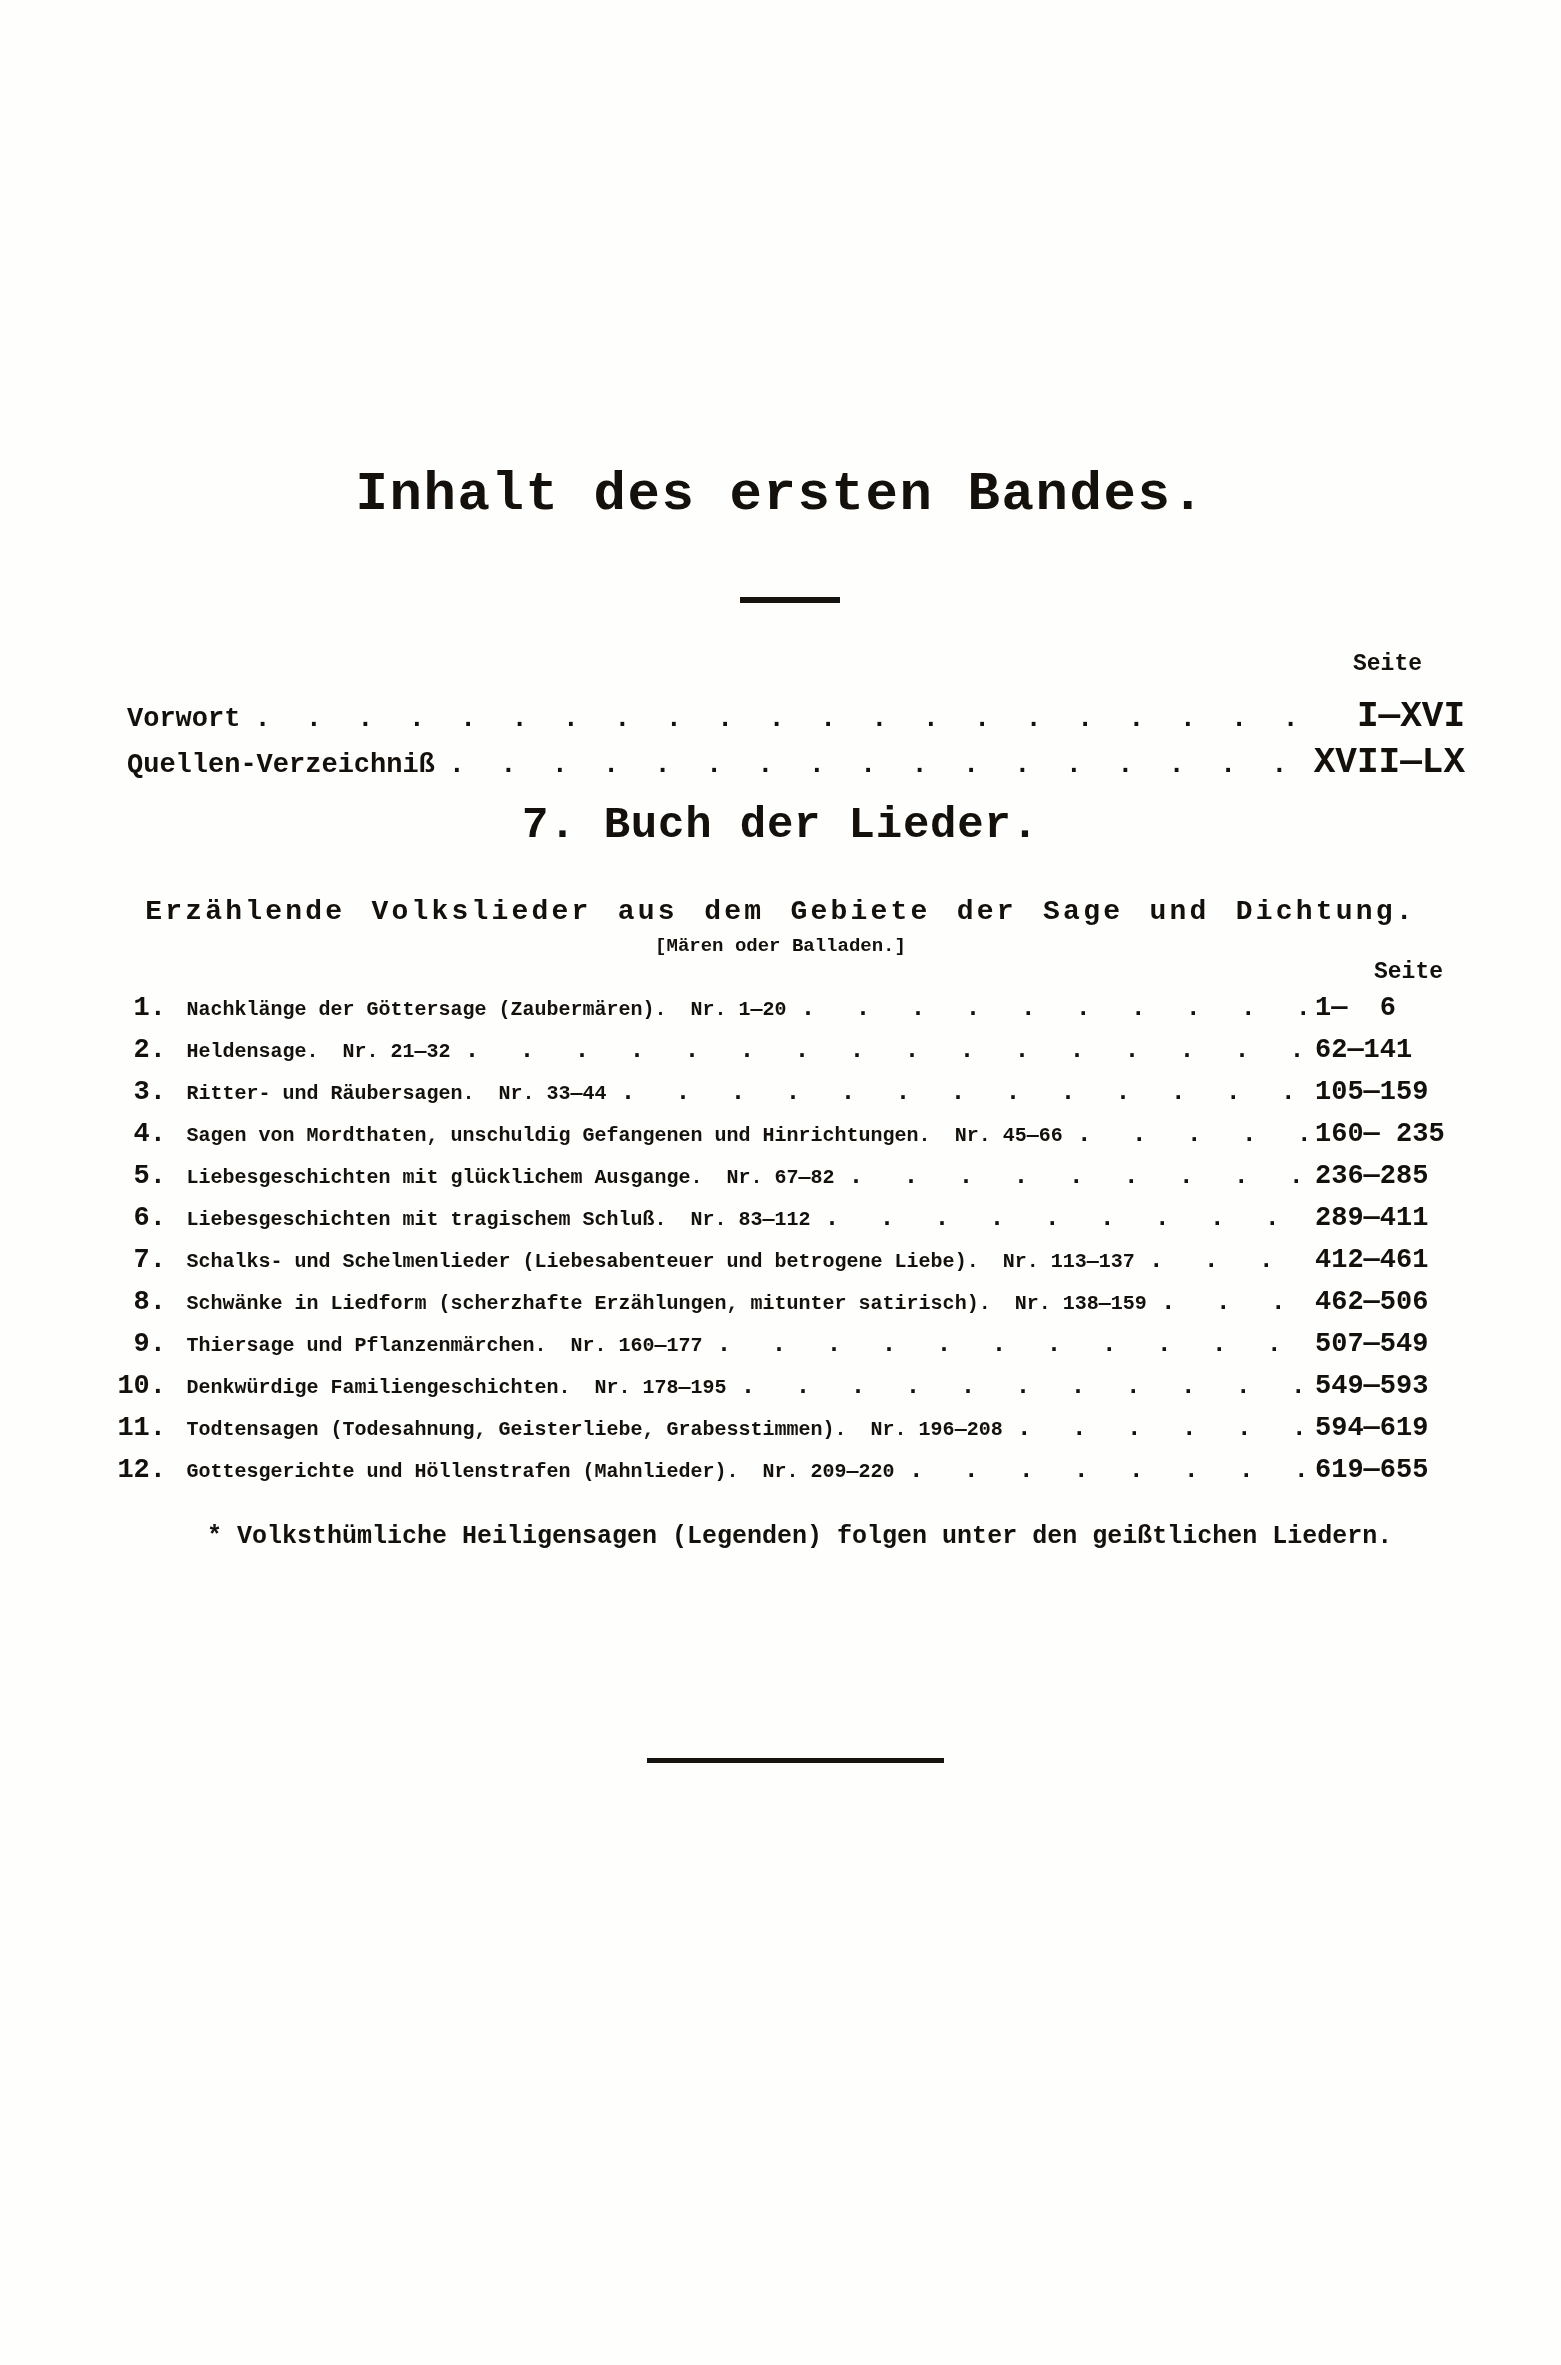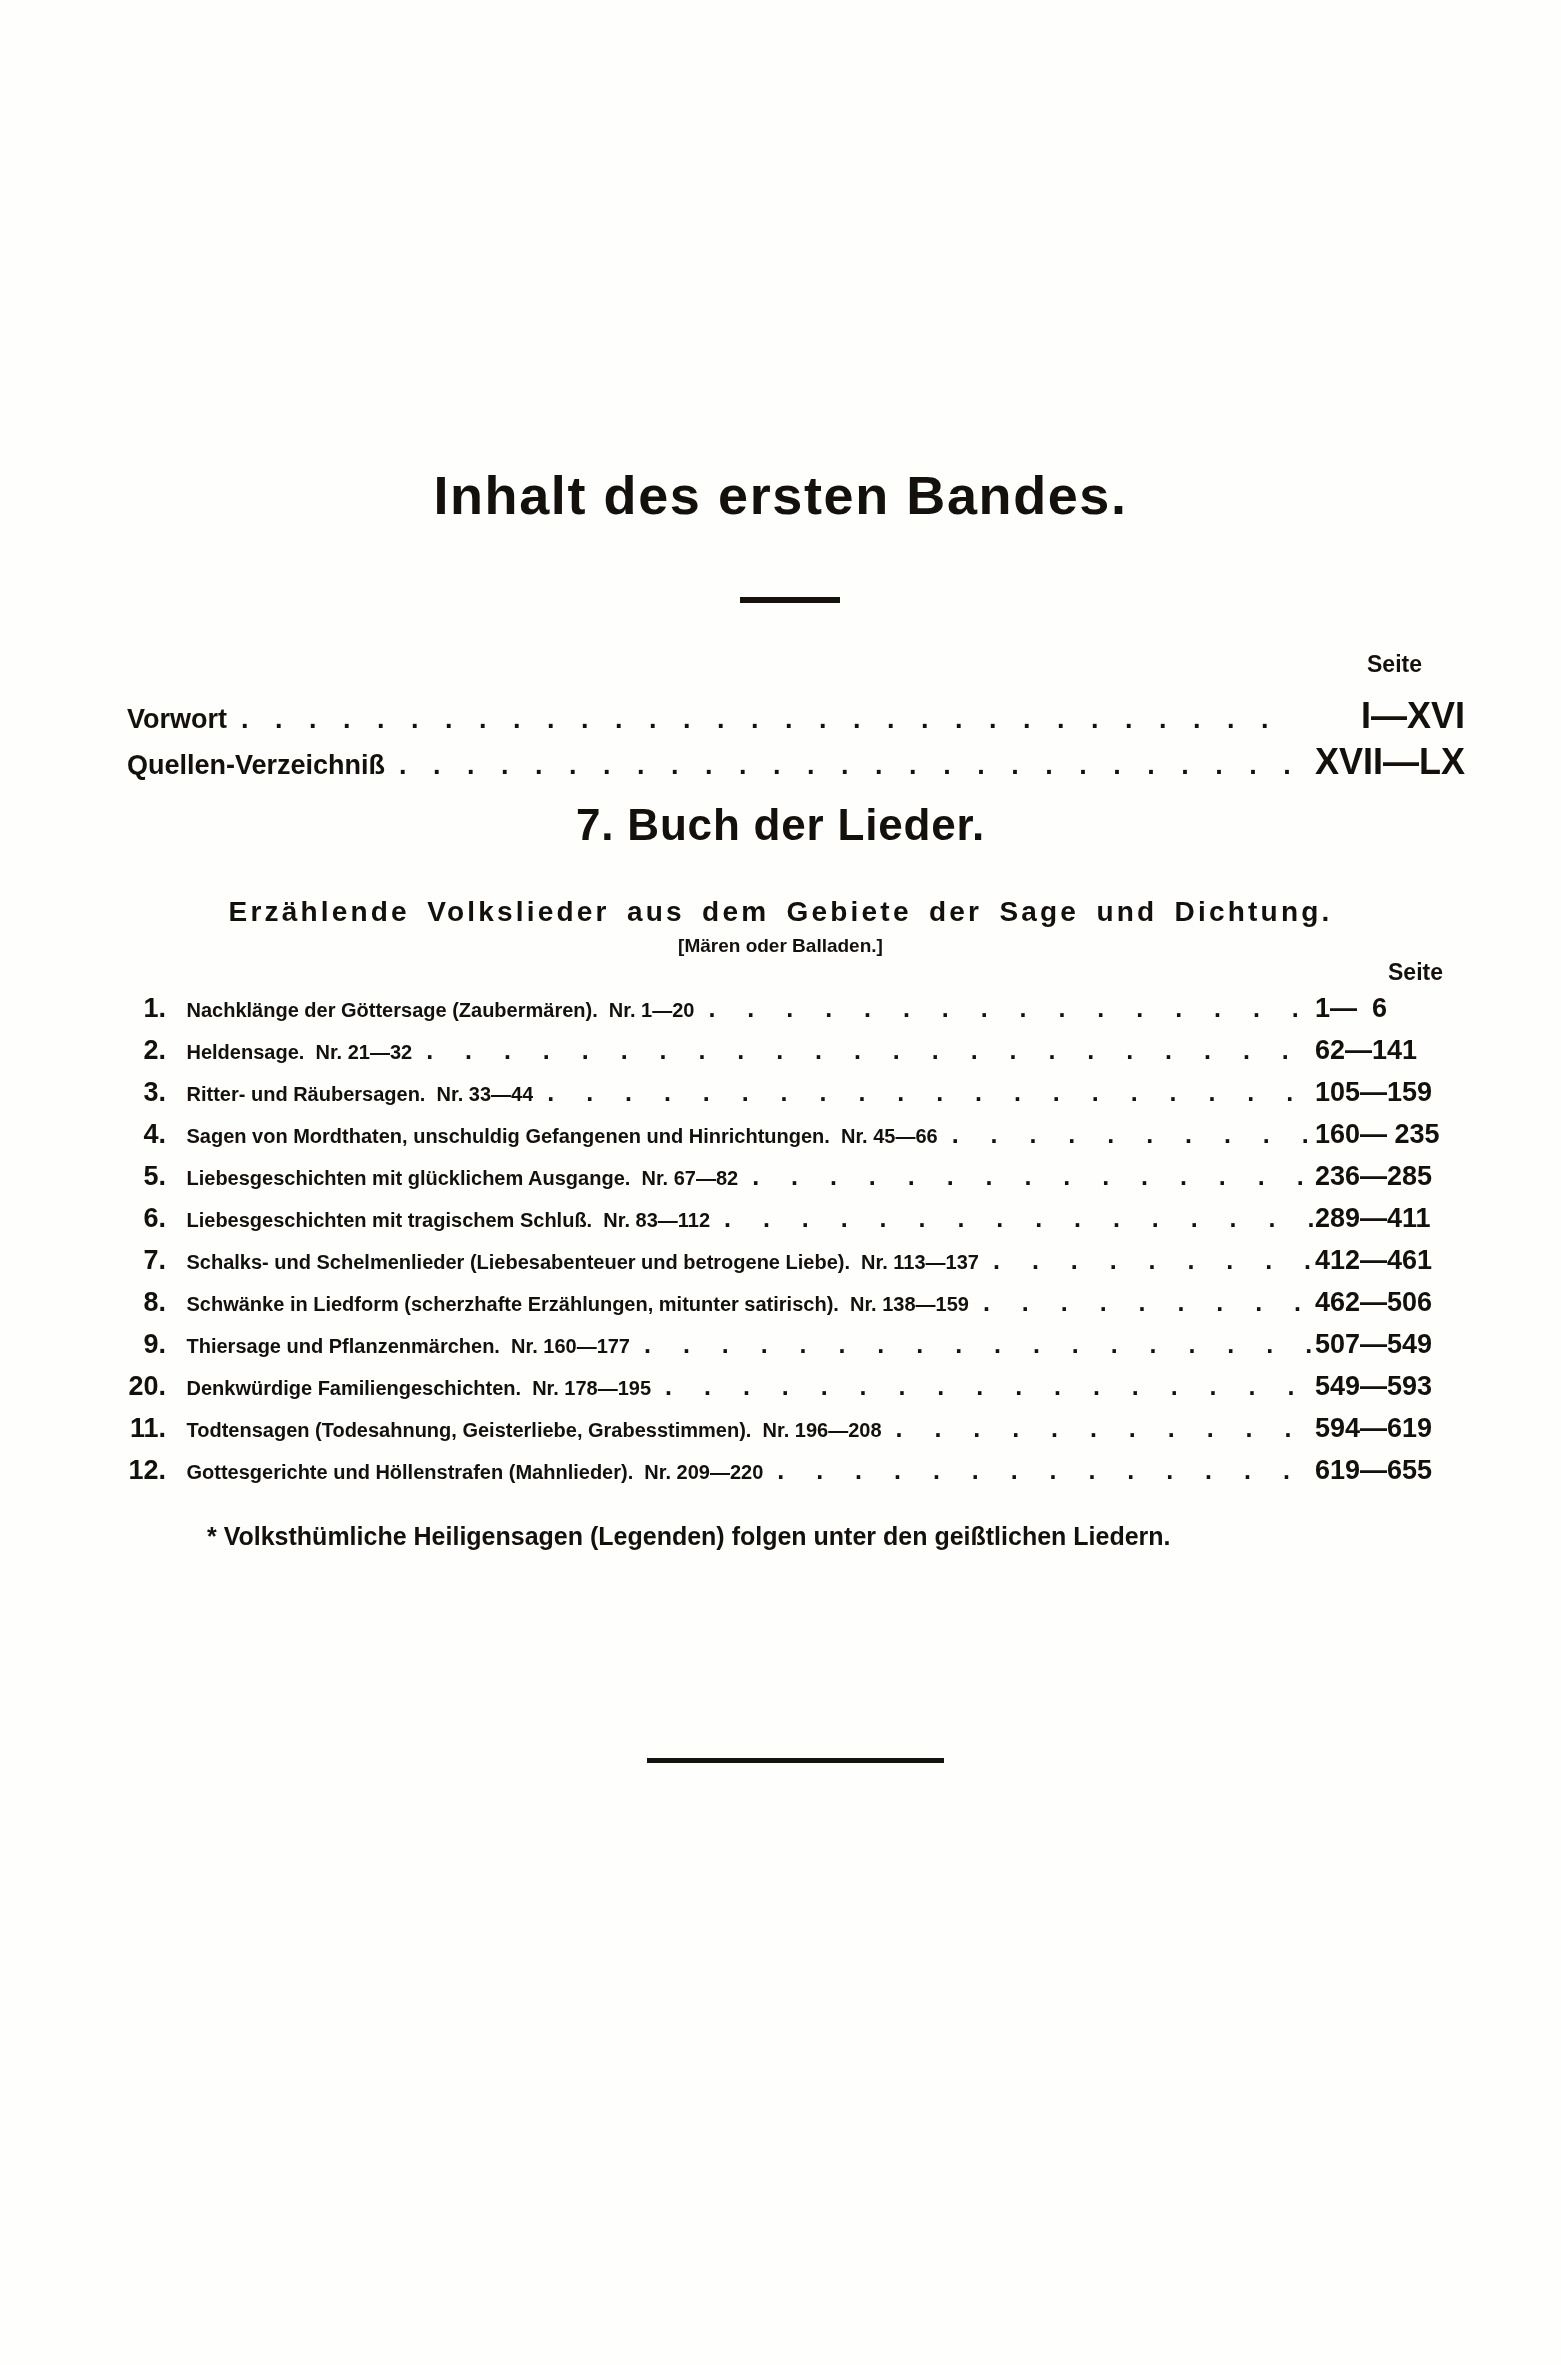--- a/index.html
+++ b/index.html
@@ -1,20 +1,20 @@
 <!DOCTYPE html>
 <html style="font-size:12.6px"><head>
 <meta charset="utf-8">
 <style>
   * { margin:0; padding:0; box-sizing:border-box; }
   html, body { width:1561px; height:2366px; background:#ffffff; }
   .page {
     position:relative; width:1561px; height:2366px;
     background:#fefefd; color:#14100c; overflow:hidden;
-    font-family:Liberation Sans, sans-serif;
+    font-family:Liberation Mono, monospace;
     font-weight:bold;
   }
   
   .title {
     position:absolute; top:464px; left:0; width:100%;
     text-align:center; font-size:54px; letter-spacing:1.6px;
   }
   .rule { background:#16120e; }
   .rule-title { position:absolute; top:597px; left:740px; width:100px; height:5.5px; }
   .rule-bottom { position:absolute; top:1758px; left:647px; width:297px; height:4.7px; }
@@ -151,21 +151,21 @@
       </div>
 
       <div class="row">
         <span class="num">9.</span>
         <span class="t">Thiersage und Pflanzenmärchen. &nbsp;Nr. 160—177</span>
         <span class="lead"></span>
         <span class="pages">507—549</span>
       </div>
 
       <div class="row">
-        <span class="num">20.</span>
+        <span class="num">10.</span>
         <span class="t">Denkwürdige Familiengeschichten. &nbsp;Nr. 178—195</span>
         <span class="lead"></span>
         <span class="pages">549—593</span>
       </div>
 
       <div class="row">
         <span class="num">11.</span>
         <span class="t">Todtensagen (Todesahnung, Geisterliebe, Grabesstimmen). &nbsp;Nr. 196—208</span>
         <span class="lead"></span>
         <span class="pages">594—619</span>

